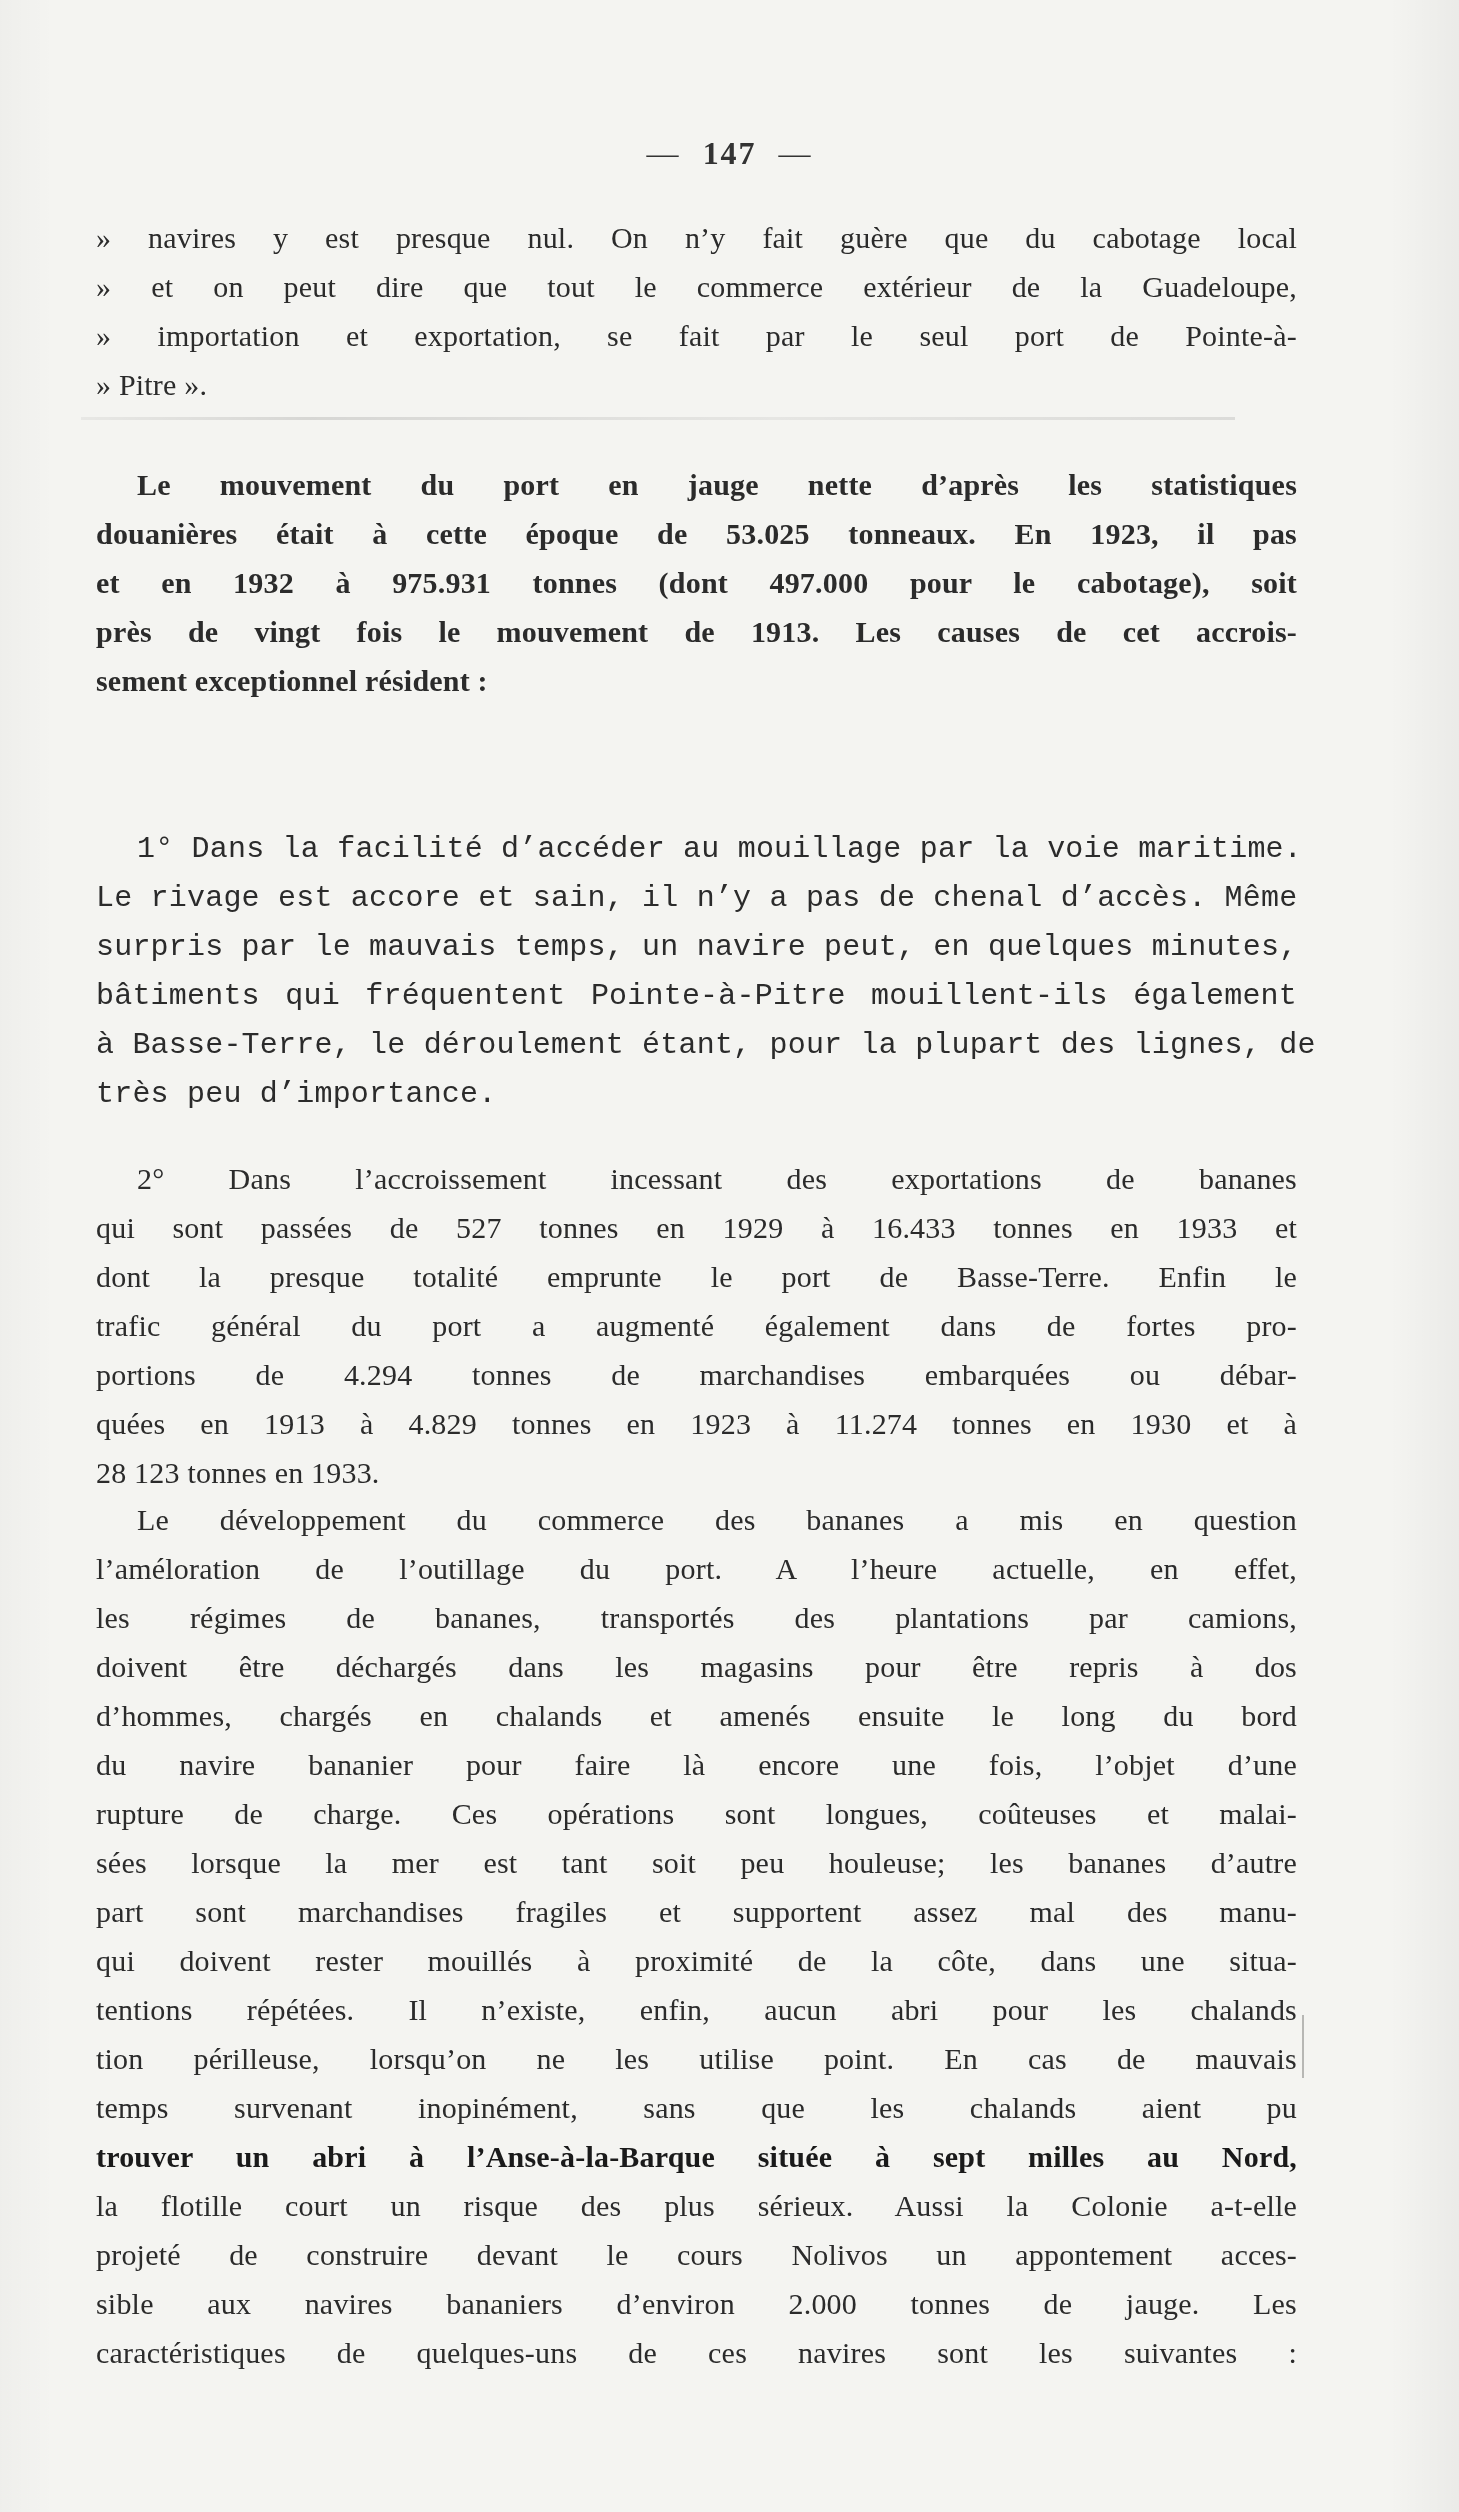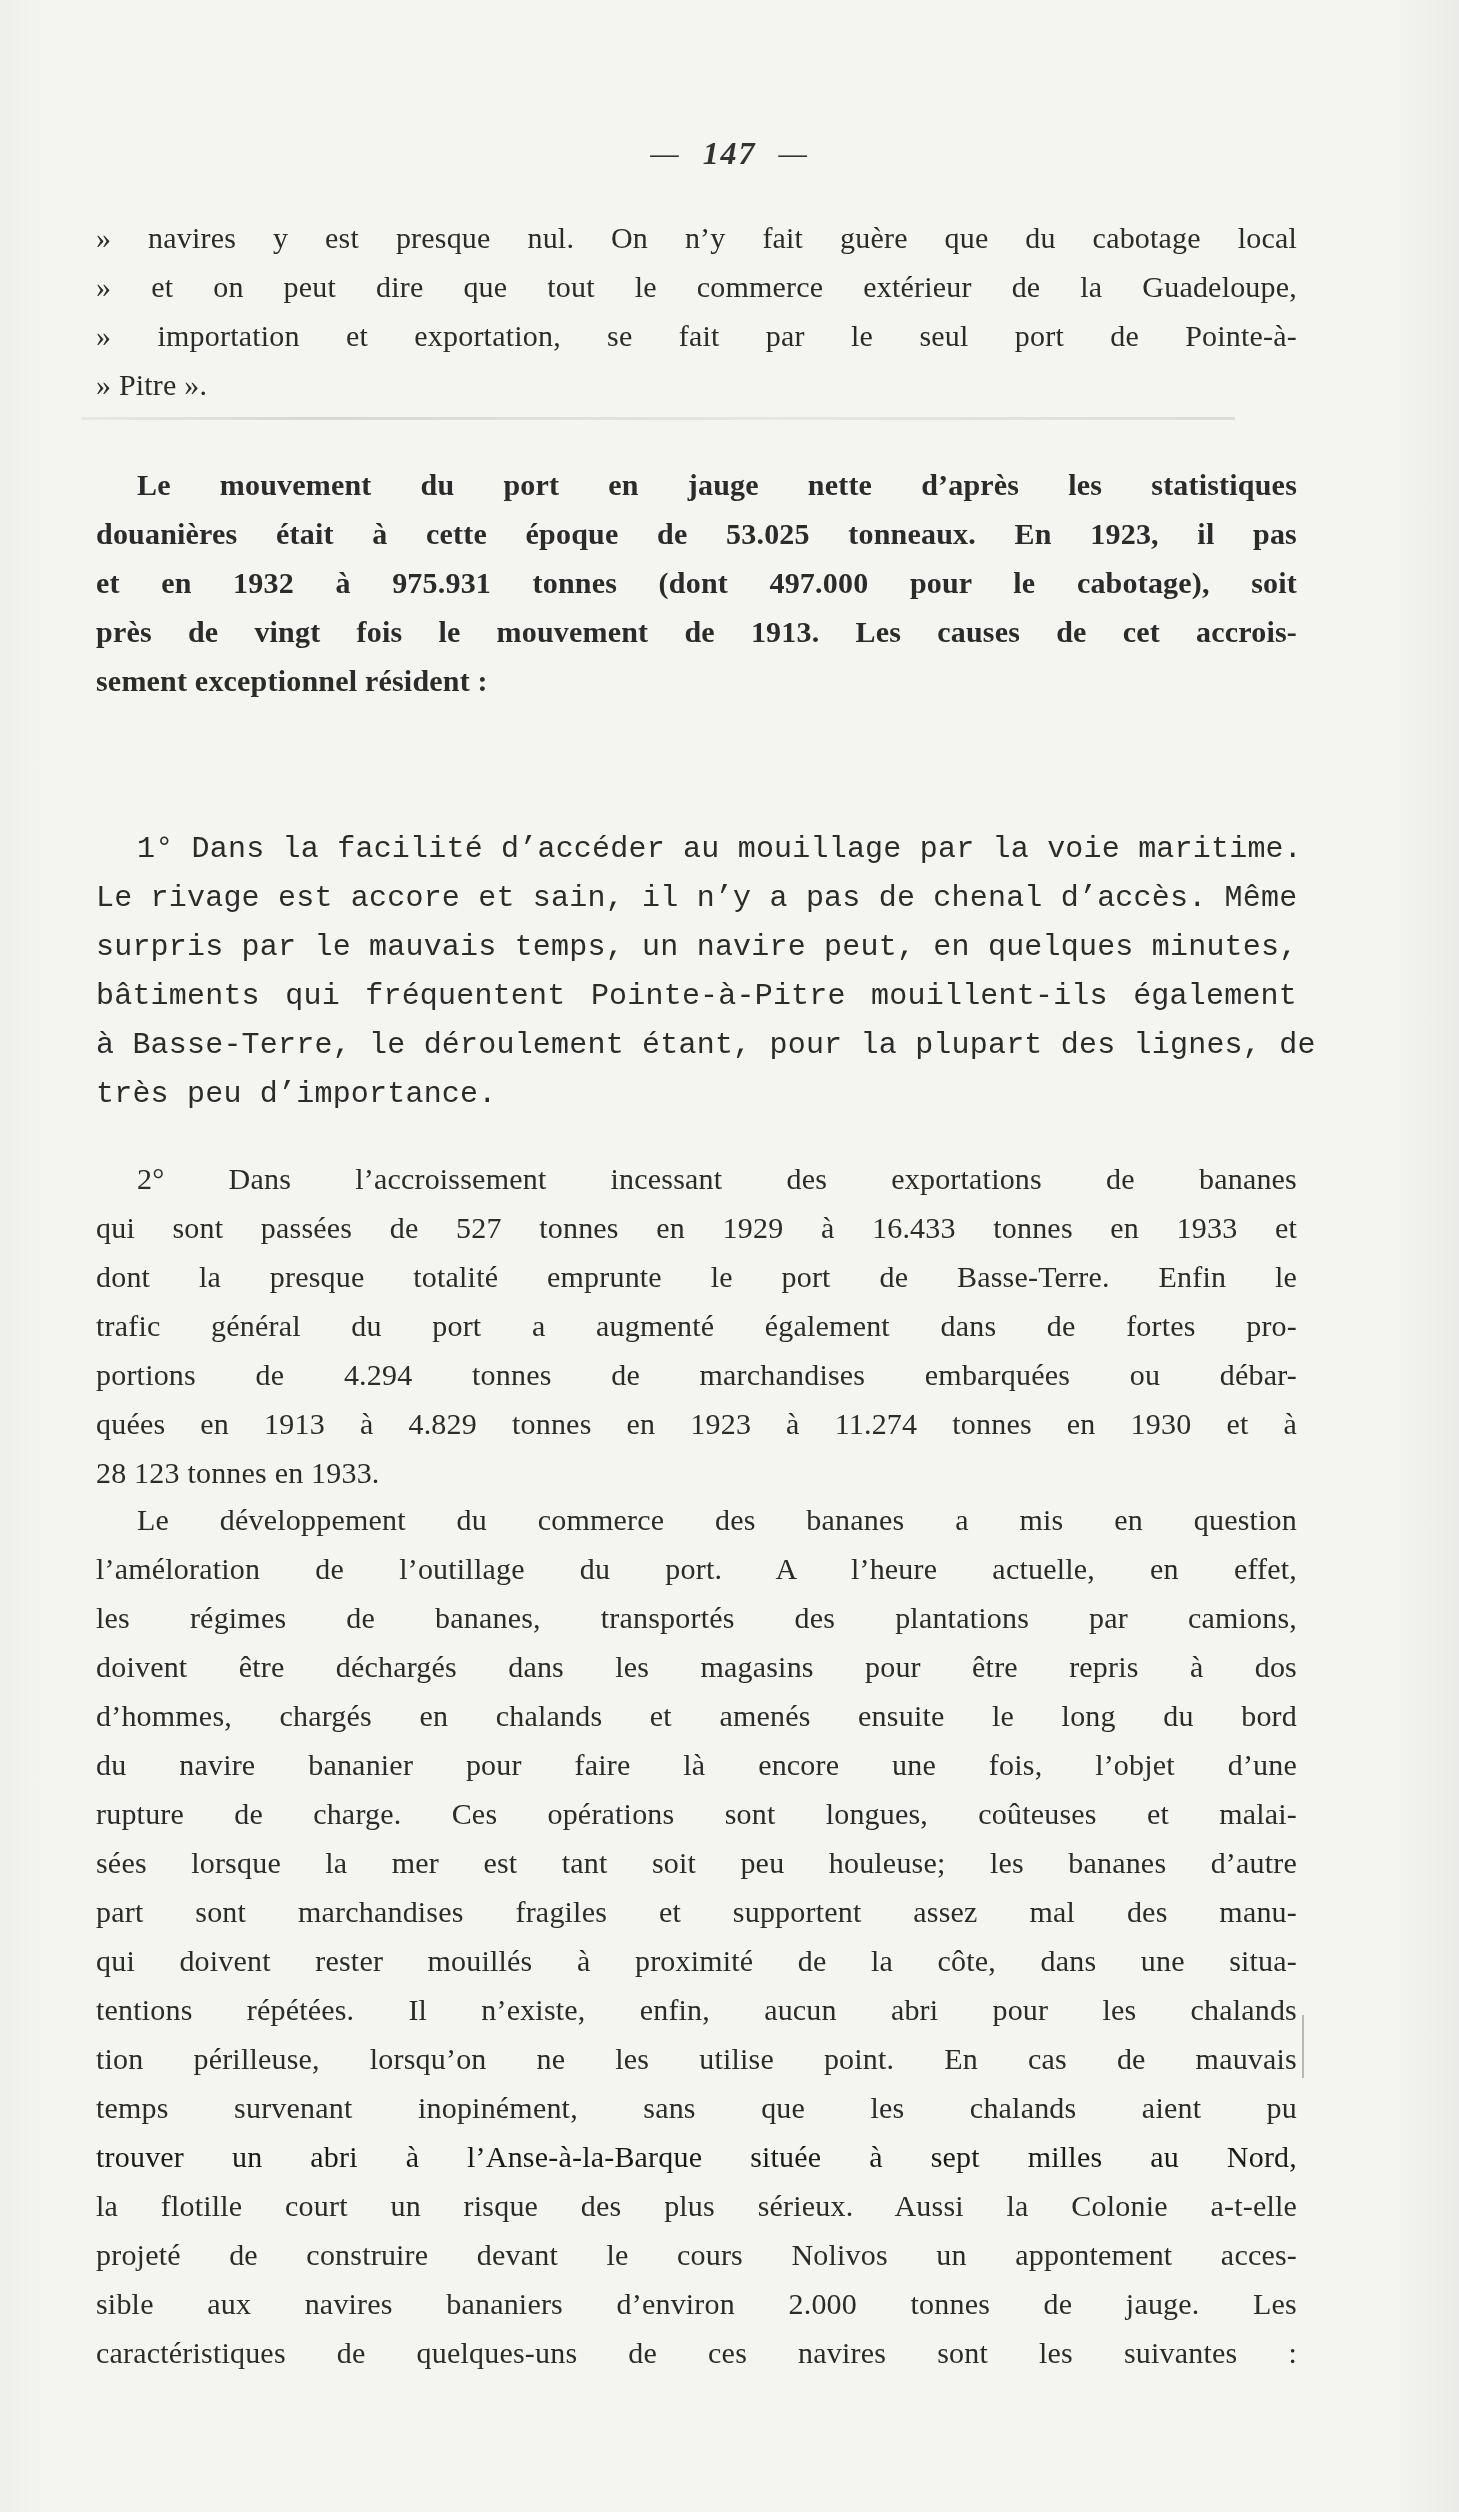--- a/index.html
+++ b/index.html
@@ -26,21 +26,20 @@
     }
     .folio {
       position: absolute;
       top: 135px;
       left: 0;
       width: 1459px;
       text-align: center;
       font-size: 32px;
       letter-spacing: 1.8px;
       color: #333;
-      font-style: italic;
     }
     .folio .num { font-weight: bold; margin: 0 12.6px; }
     .text-block {
       position: absolute;
       left: 96px;
       width: 1201px;
     }
     .line {
       display: block;
       height: 49px;
@@ -52,21 +51,21 @@
       color: #2b2b2b;
       letter-spacing: 0.2px;
     }
     .line.last {
       text-align-last: left;
     }
     .line.indent {
       padding-left: 41px;
       box-sizing: border-box;
     }
-    .line.bold { color: #1a1a1a; font-weight: normal; }
+    .line.bold { color: #1a1a1a; font-weight: bold; }
     .smudge {
       position: absolute;
       left: 81px;
       top: 417px;
       width: 1154px;
       height: 2.7px;
       background: linear-gradient(90deg, rgba(0,0,0,0.05), rgba(0,0,0,0.12) 20%, rgba(0,0,0,0.06) 60%, rgba(0,0,0,0.1));
     }
     .margin-mark {
       position: absolute;

